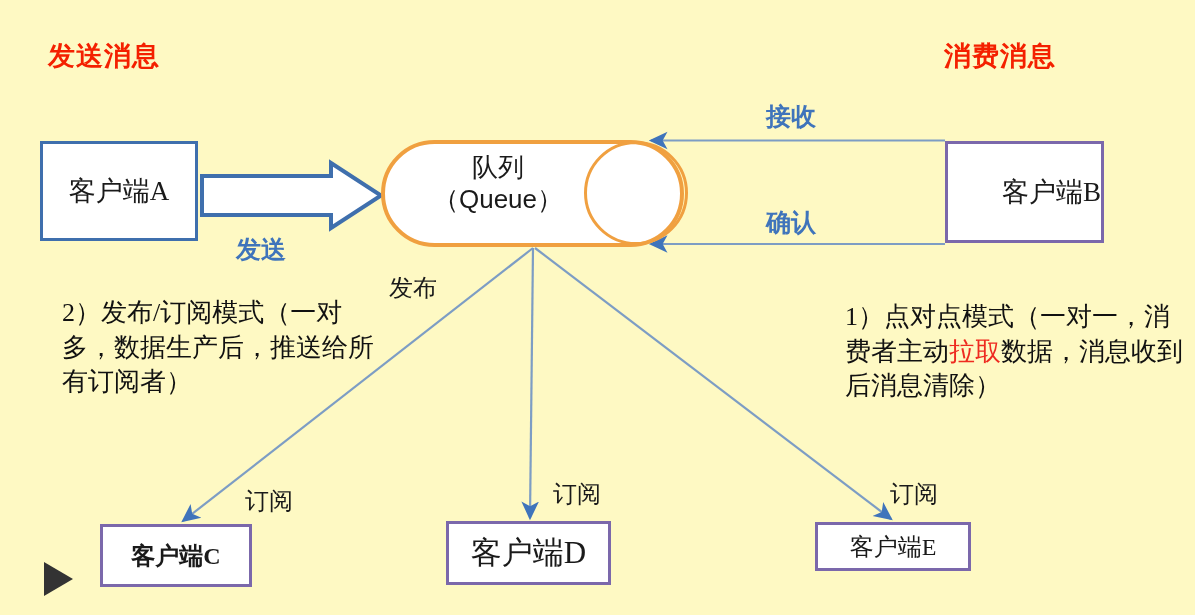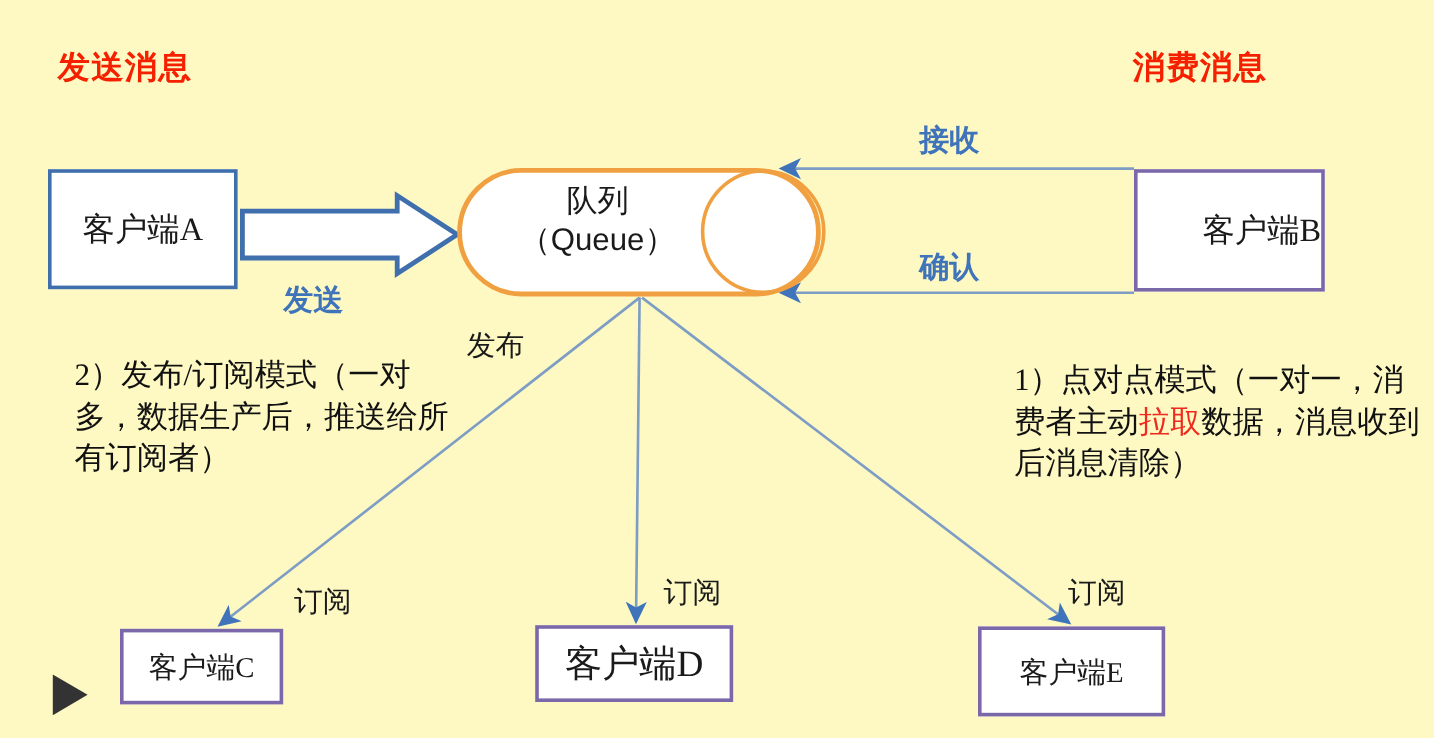--- a/index.html
+++ b/index.html
@@ -46,23 +46,23 @@
     justify-content: center;
     box-sizing: border-box;
     color: #1a1a1a;
     white-space: nowrap;
   }
   .node-box.blue   { border: 3px solid #3f6fad; }
   .node-box.purple { border: 3px solid #7b68ab; }
 
   #box-a { left: 40px;  top: 141px; width: 158px; height: 100px; font-size: 27px; }
   #box-b { left: 945px; top: 141px; width: 159px; height: 102px; font-size: 27px; justify-content: flex-end; }
-  #box-c { left: 100px; top: 524px; width: 136px; height: 63px;  font-size: 24px; }
+  #box-c { left: 100px; top: 524px; width: 152px; height: 63px;  font-size: 24px; font-weight: bold; }
   #box-d { left: 446px; top: 521px; width: 165px; height: 64px;  font-size: 31px; }
-  #box-e { left: 815px; top: 522px; width: 156px; height: 75px;  font-size: 24px; }
+  #box-e { left: 815px; top: 522px; width: 156px; height: 49px;  font-size: 24px; }
 
   
   #queue {
     position: absolute;
     left: 381px;
     top: 140px;
     width: 303px;
     height: 107px;
     border: 4px solid #f0a040;
     border-radius: 54px;

